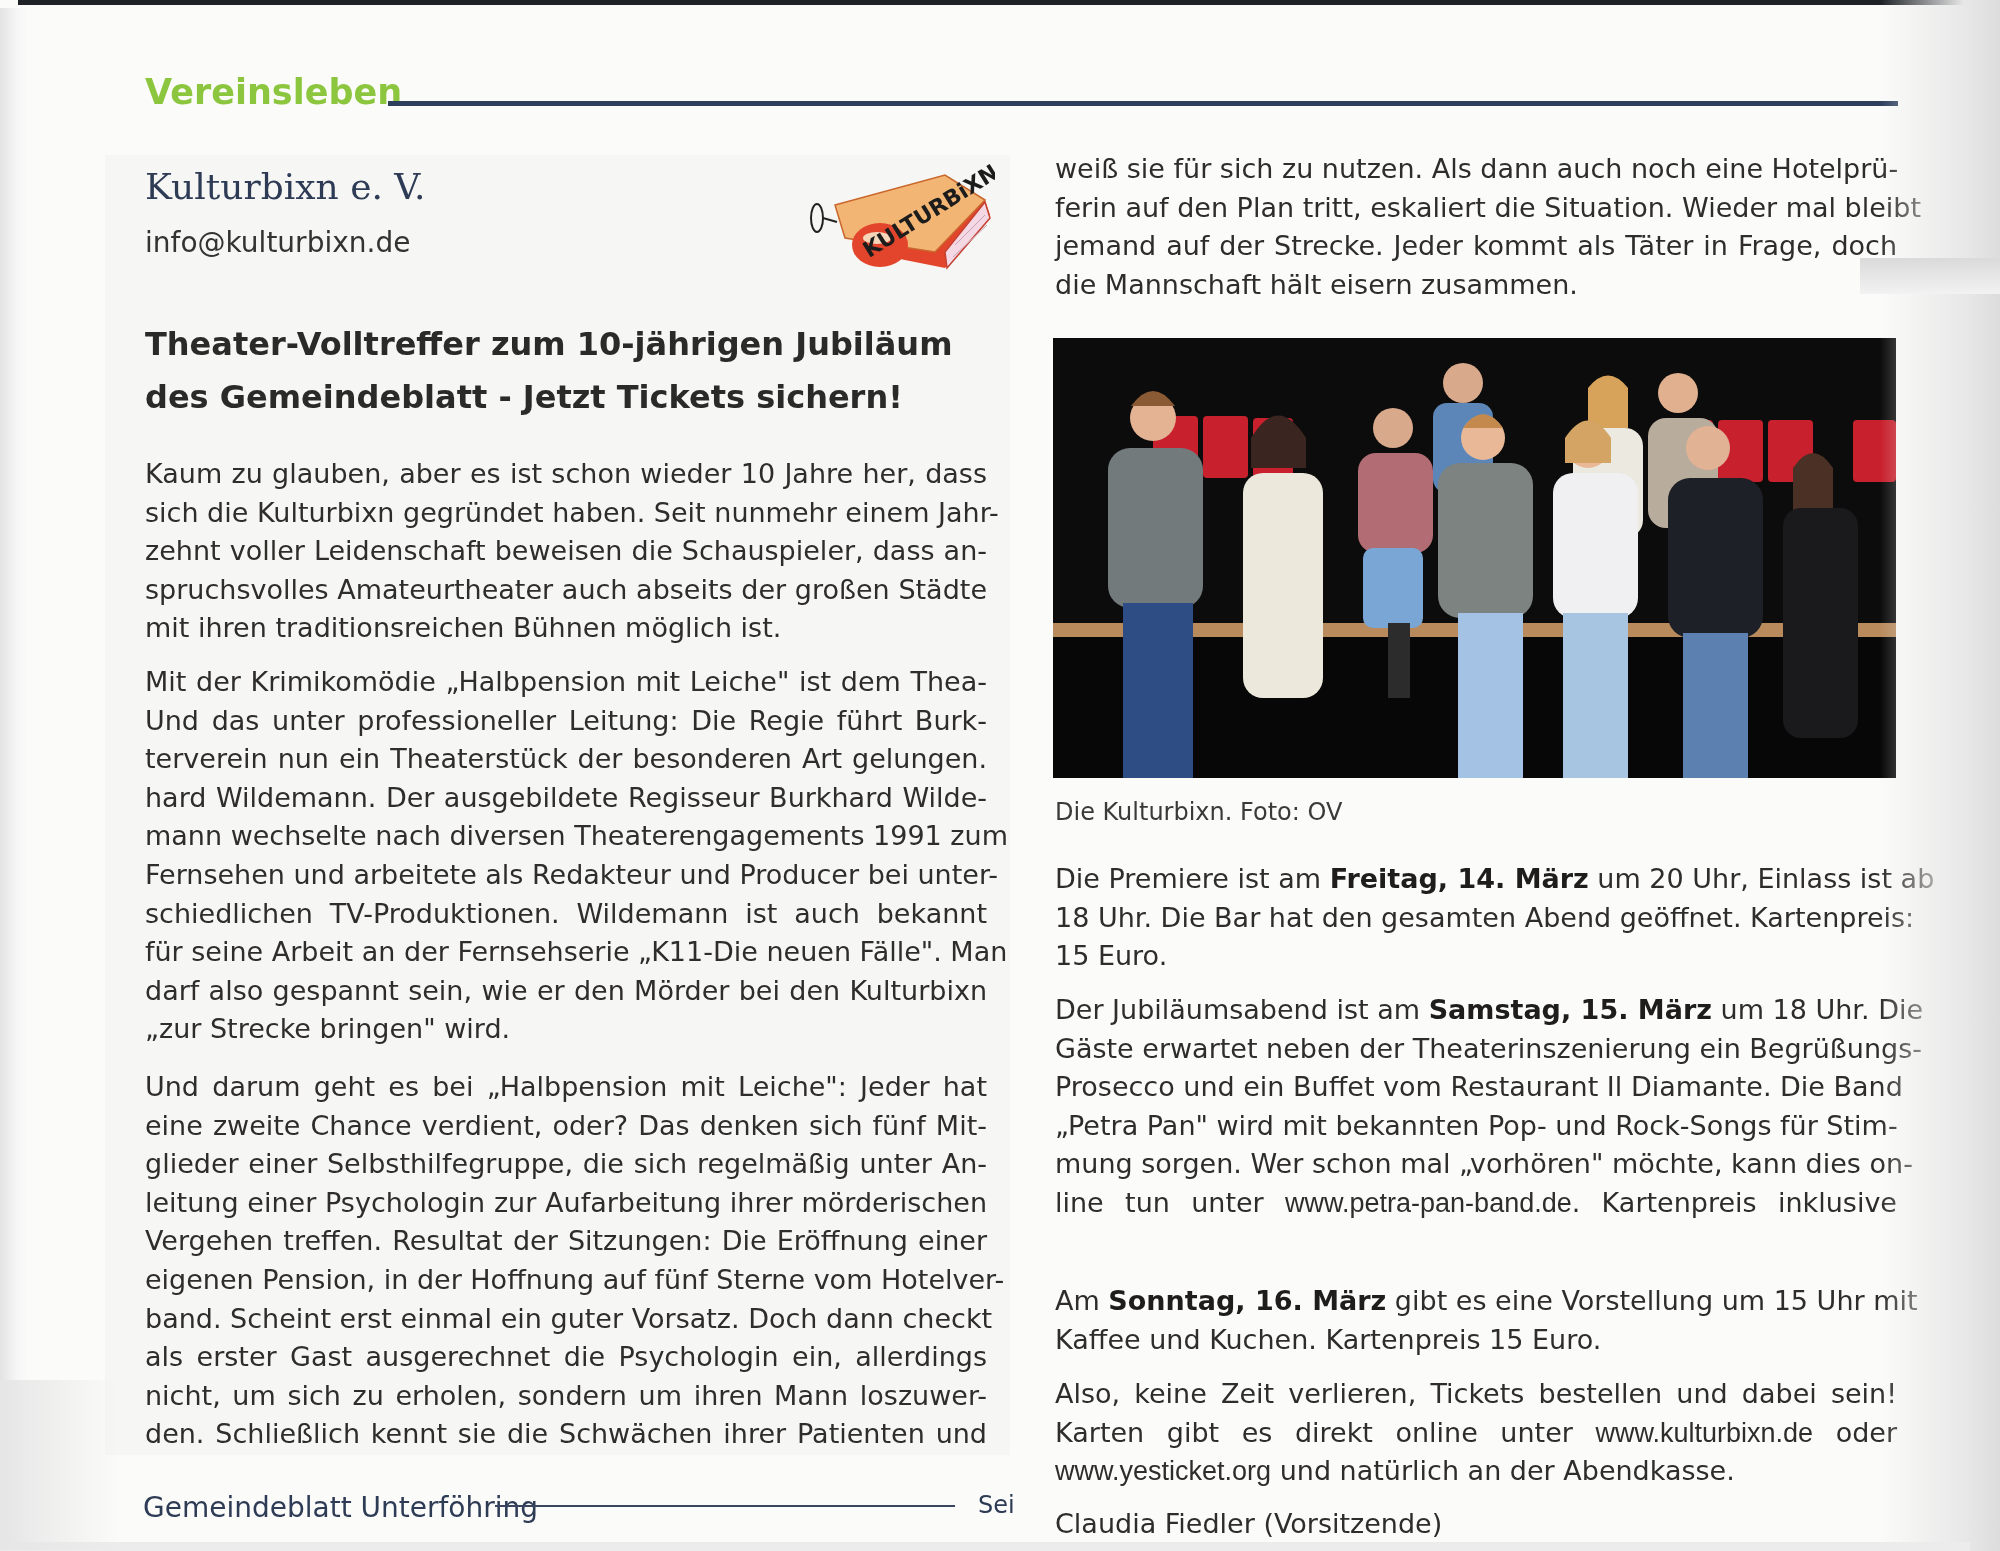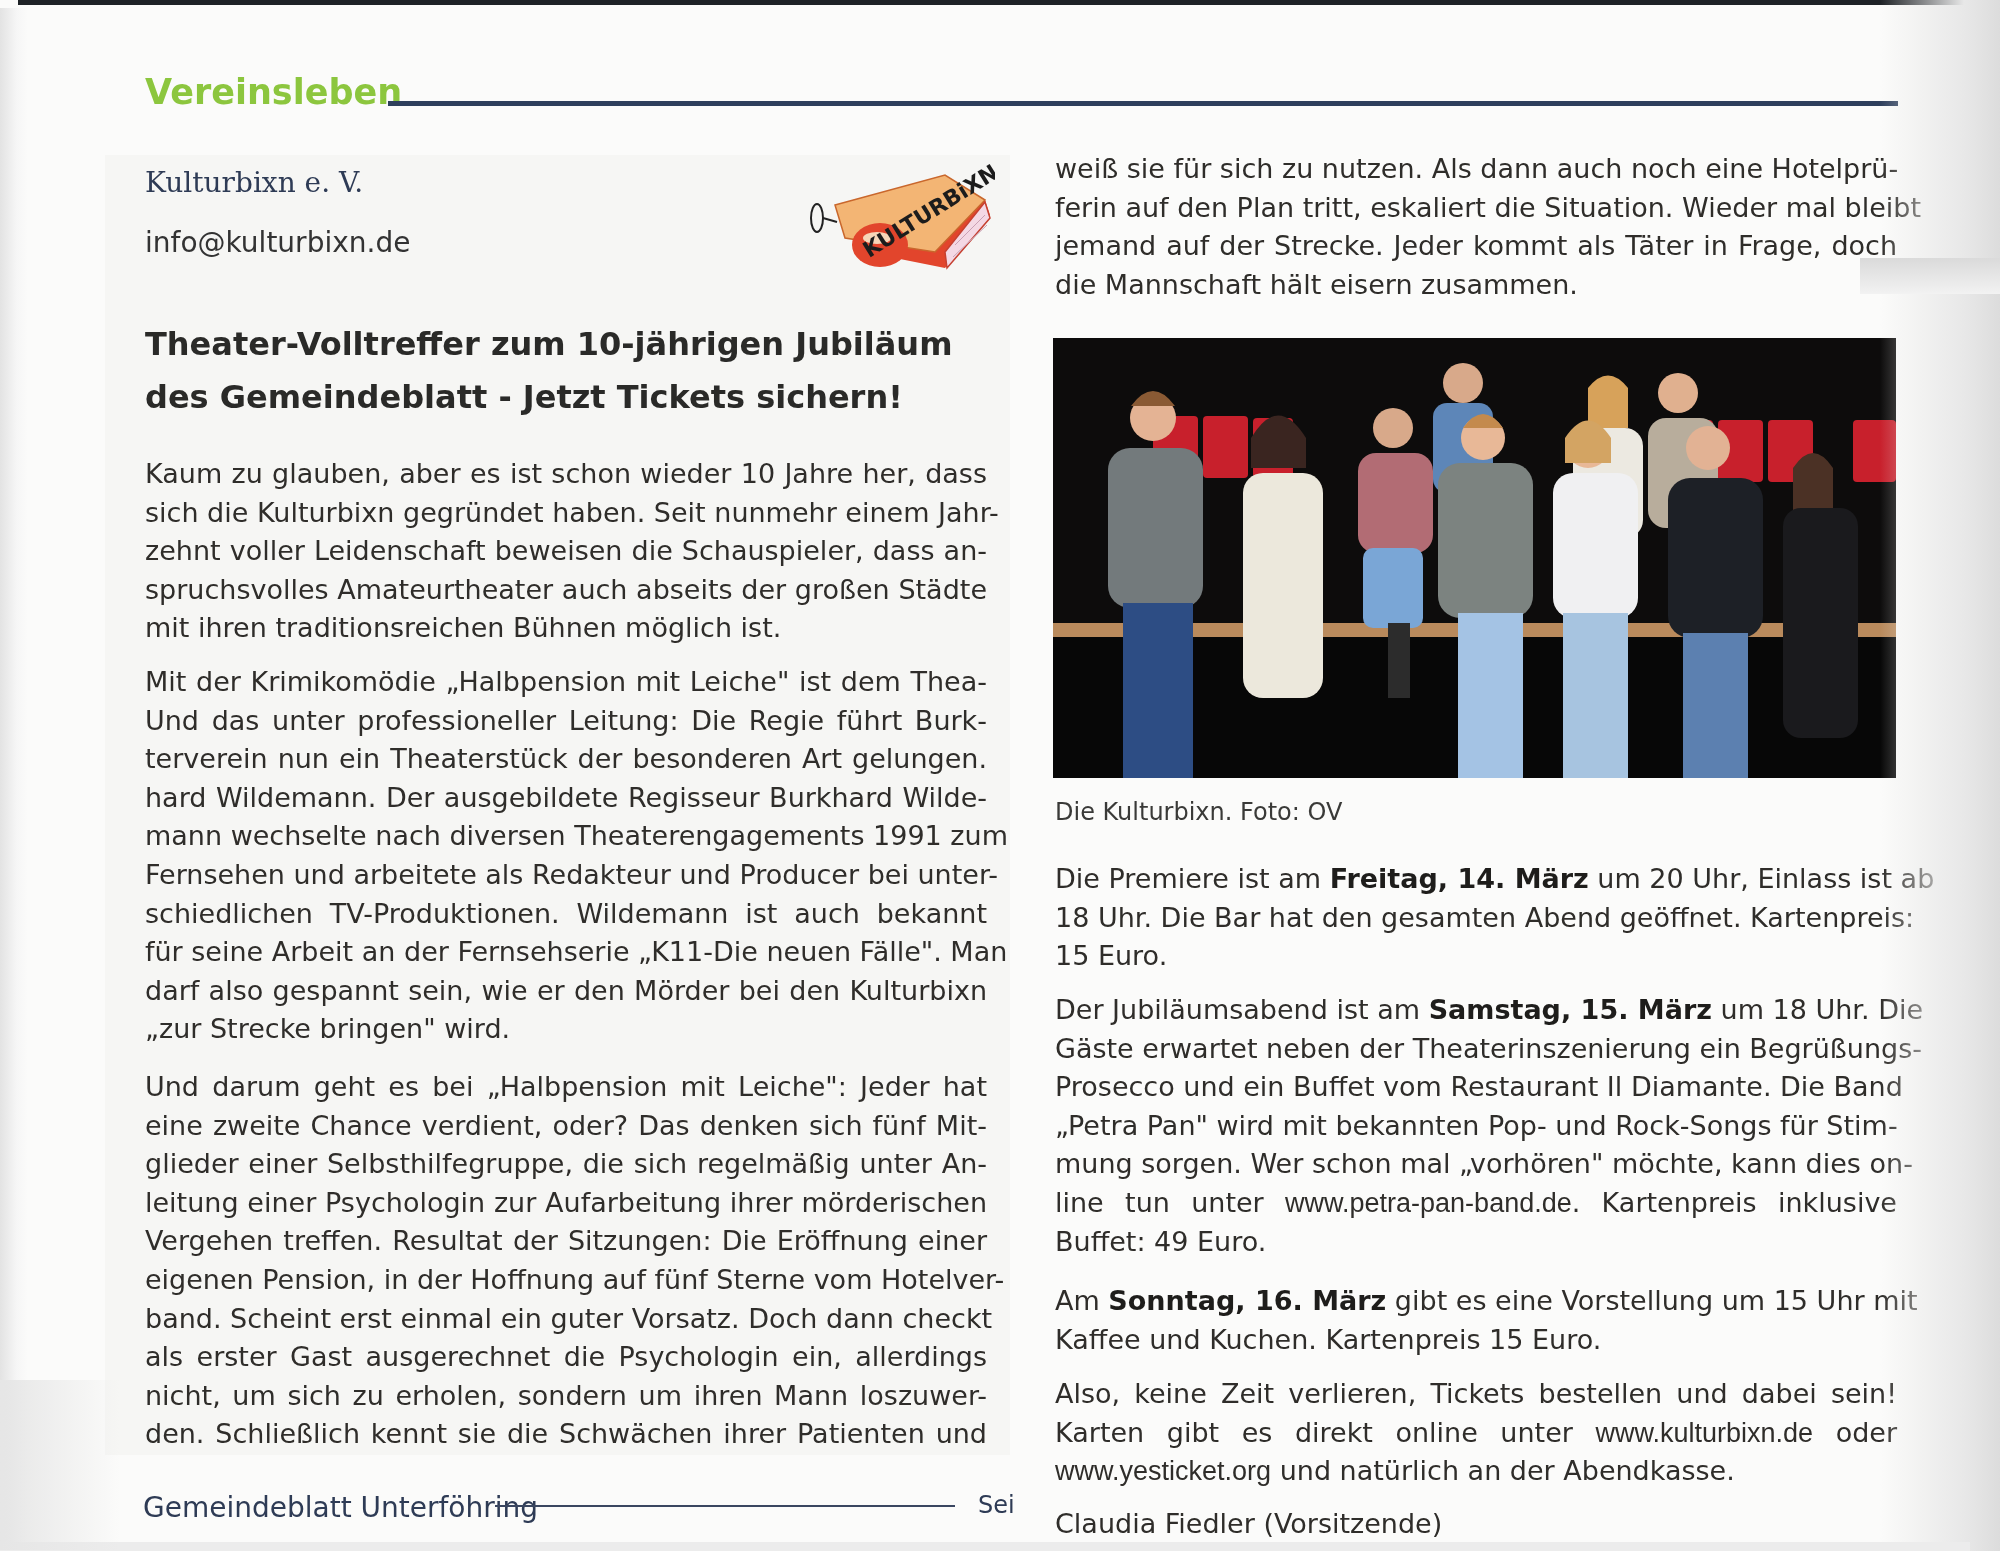--- a/index.html
+++ b/index.html
@@ -49,21 +49,21 @@
   }
 
   
   .left-box {
     position: absolute; left: 105px; top: 155px; width: 905px; height: 1300px;
     background: #f6f6f4;
   }
   .org-name {
     position: absolute; left: 145px; top: 166px;
     font-family: "DejaVu Serif", "Liberation Serif", serif;
-    font-size: 28px; color: #2e3b55;
+    font-size: 36px; color: #2e3b55;
   }
   .org-email {
     position: absolute; left: 145px; top: 226px;
     font-size: 28px; color: #333;
   }
   .logo {
     position: absolute; left: 795px; top: 160px; width: 200px; height: 115px;
   }
   .headline {
     position: absolute; left: 145px; top: 318px; width: 860px;
@@ -260,21 +260,20 @@
     <div class="line last">15 Euro.</div>
   </div>
 
   <div class="col-text right-col para-r2">
     <div class="line"><span>Der Jubiläumsabend ist am </span><b>Samstag, 15. März</b><span> um 18 Uhr. Die</span></div>
     <div class="line">Gäste erwartet neben der Theaterinszenierung ein Begrüßungs-</div>
     <div class="line">Prosecco und ein Buffet vom Restaurant Il Diamante. Die Band</div>
     <div class="line">„Petra Pan" wird mit bekannten Pop- und Rock-Songs für Stim-</div>
     <div class="line">mung sorgen. Wer schon mal „vorhören" möchte, kann dies on-</div>
     <div class="line"><span>line tun unter </span><span class="url">www.petra-pan-band.de</span><span>. Kartenpreis inklusive</span></div>
-    <div class="line last">Buffet: 49 Euro.</div>
   </div>
 
   <div class="col-text right-col para-r3">
     <div class="line"><span>Am </span><b>Sonntag, 16. März</b><span> gibt es eine Vorstellung um 15 Uhr mit</span></div>
     <div class="line last">Kaffee und Kuchen. Kartenpreis 15 Euro.</div>
   </div>
 
   <div class="col-text right-col para-r4">
     <div class="line">Also, keine Zeit verlieren, Tickets bestellen und dabei sein!</div>
     <div class="line"><span>Karten gibt es direkt online unter </span><span class="url">www.kulturbixn.de</span><span> oder</span></div>

